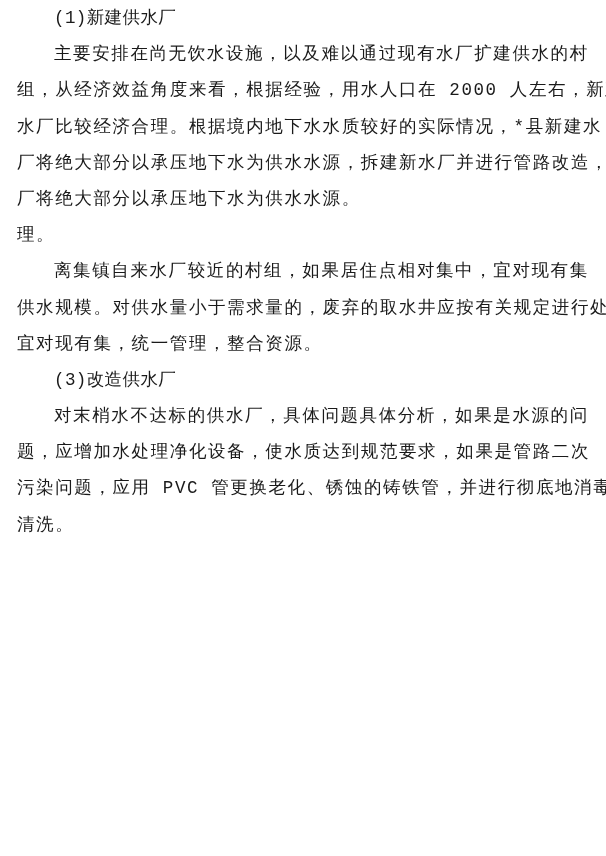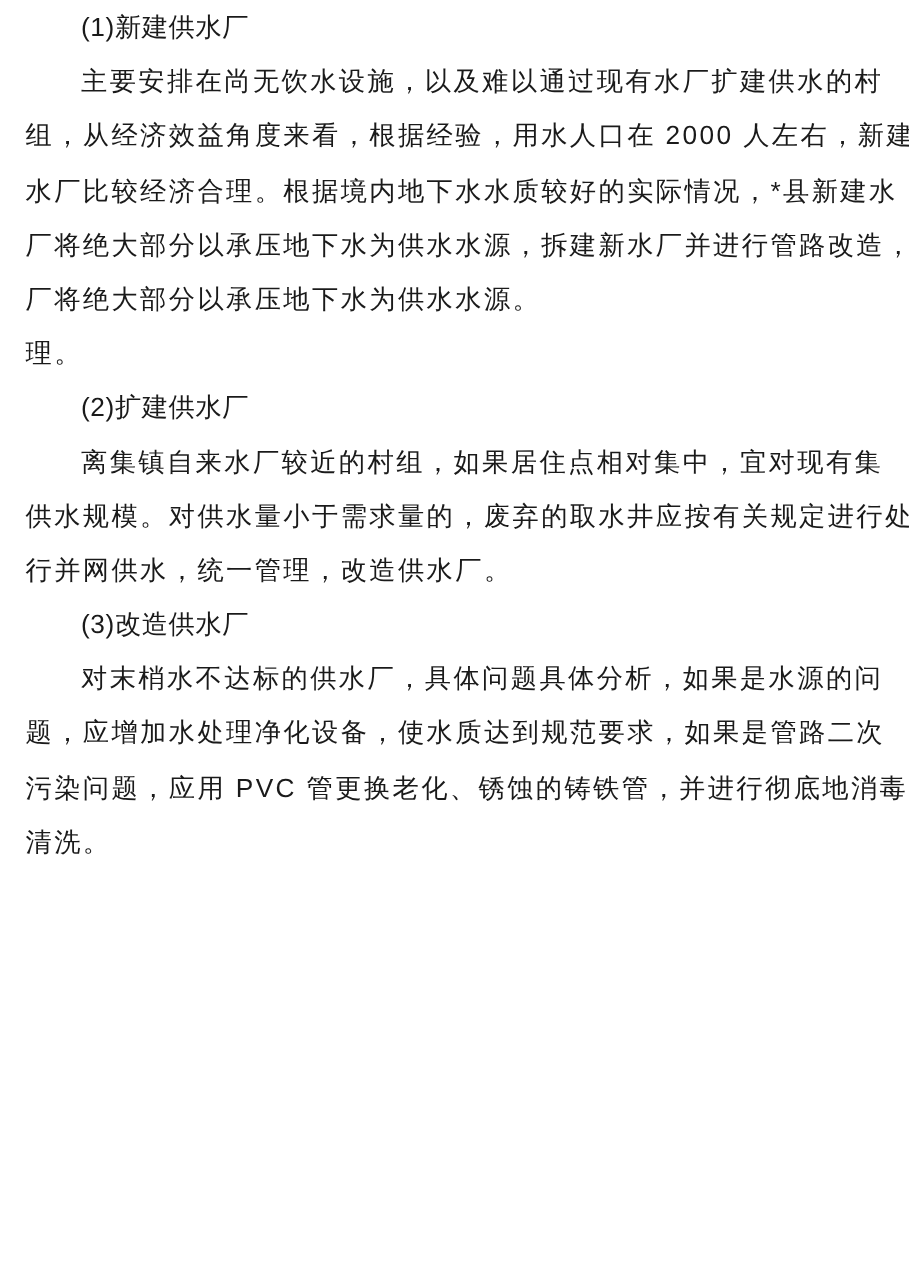--- a/index.html
+++ b/index.html
@@ -1,19 +1,19 @@
 <!DOCTYPE html>
 <html><head>
   <meta charset="utf-8">
   <style>
     html, body { margin: 0; padding: 0; background: #ffffff; }
     body { width: 606px; height: 856px; overflow: hidden; position: relative; }
     .page {
       position: absolute; left: 17px; top: 0; width: 490px;
-      font-family: Liberation Sans, sans-serif;
+      font-family: Liberation Mono, monospace;
       font-size: 17.5px; color: #1a1a1a;
     }
     .line {
       height: 36.2px; line-height: 36.2px; white-space: nowrap;
       letter-spacing: 1.6px;
     }
     .line.indent { padding-left: 37px; }
     .line.heading { padding-left: 37px; letter-spacing: 0.4px; }
   </style>
 </head>
@@ -26,25 +26,24 @@
     <div class="line indent">主要安排在尚无饮水设施，以及难以通过现有水厂扩建供水的村</div>
     <div class="line">组，从经济效益角度来看，根据经验，用水人口在 2000 人左右，新建</div>
     <div class="line">水厂比较经济合理。根据境内地下水水质较好的实际情况，*县新建水</div>
     <div class="line">厂将绝大部分以承压地下水为供水水源，拆建新水厂并进行管路改造，</div>
     <div class="line">厂将绝大部分以承压地下水为供水水源。</div>
   </div>
   <div>
     <div class="line">理。</div>
   </div>
 
-  <div class="line heading">(2)扩建供水厂</div>
   <div>
     <div class="line indent">离集镇自来水厂较近的村组，如果居住点相对集中，宜对现有集</div>
     <div class="line">供水规模。对供水量小于需求量的，废弃的取水井应按有关规定进行处</div>
-    <div class="line">行并网供水，统一管理，改造供水厂。</div>
+    <div class="line">宜对现有集，统一管理，整合资源。</div>
   </div>
 
   <div class="line heading">(3)改造供水厂</div>
   <div>
     <div class="line indent">对末梢水不达标的供水厂，具体问题具体分析，如果是水源的问</div>
     <div class="line">题，应增加水处理净化设备，使水质达到规范要求，如果是管路二次</div>
     <div class="line">污染问题，应用 PVC 管更换老化、锈蚀的铸铁管，并进行彻底地消毒、</div>
     <div class="line">清洗。</div>
   </div>
 

